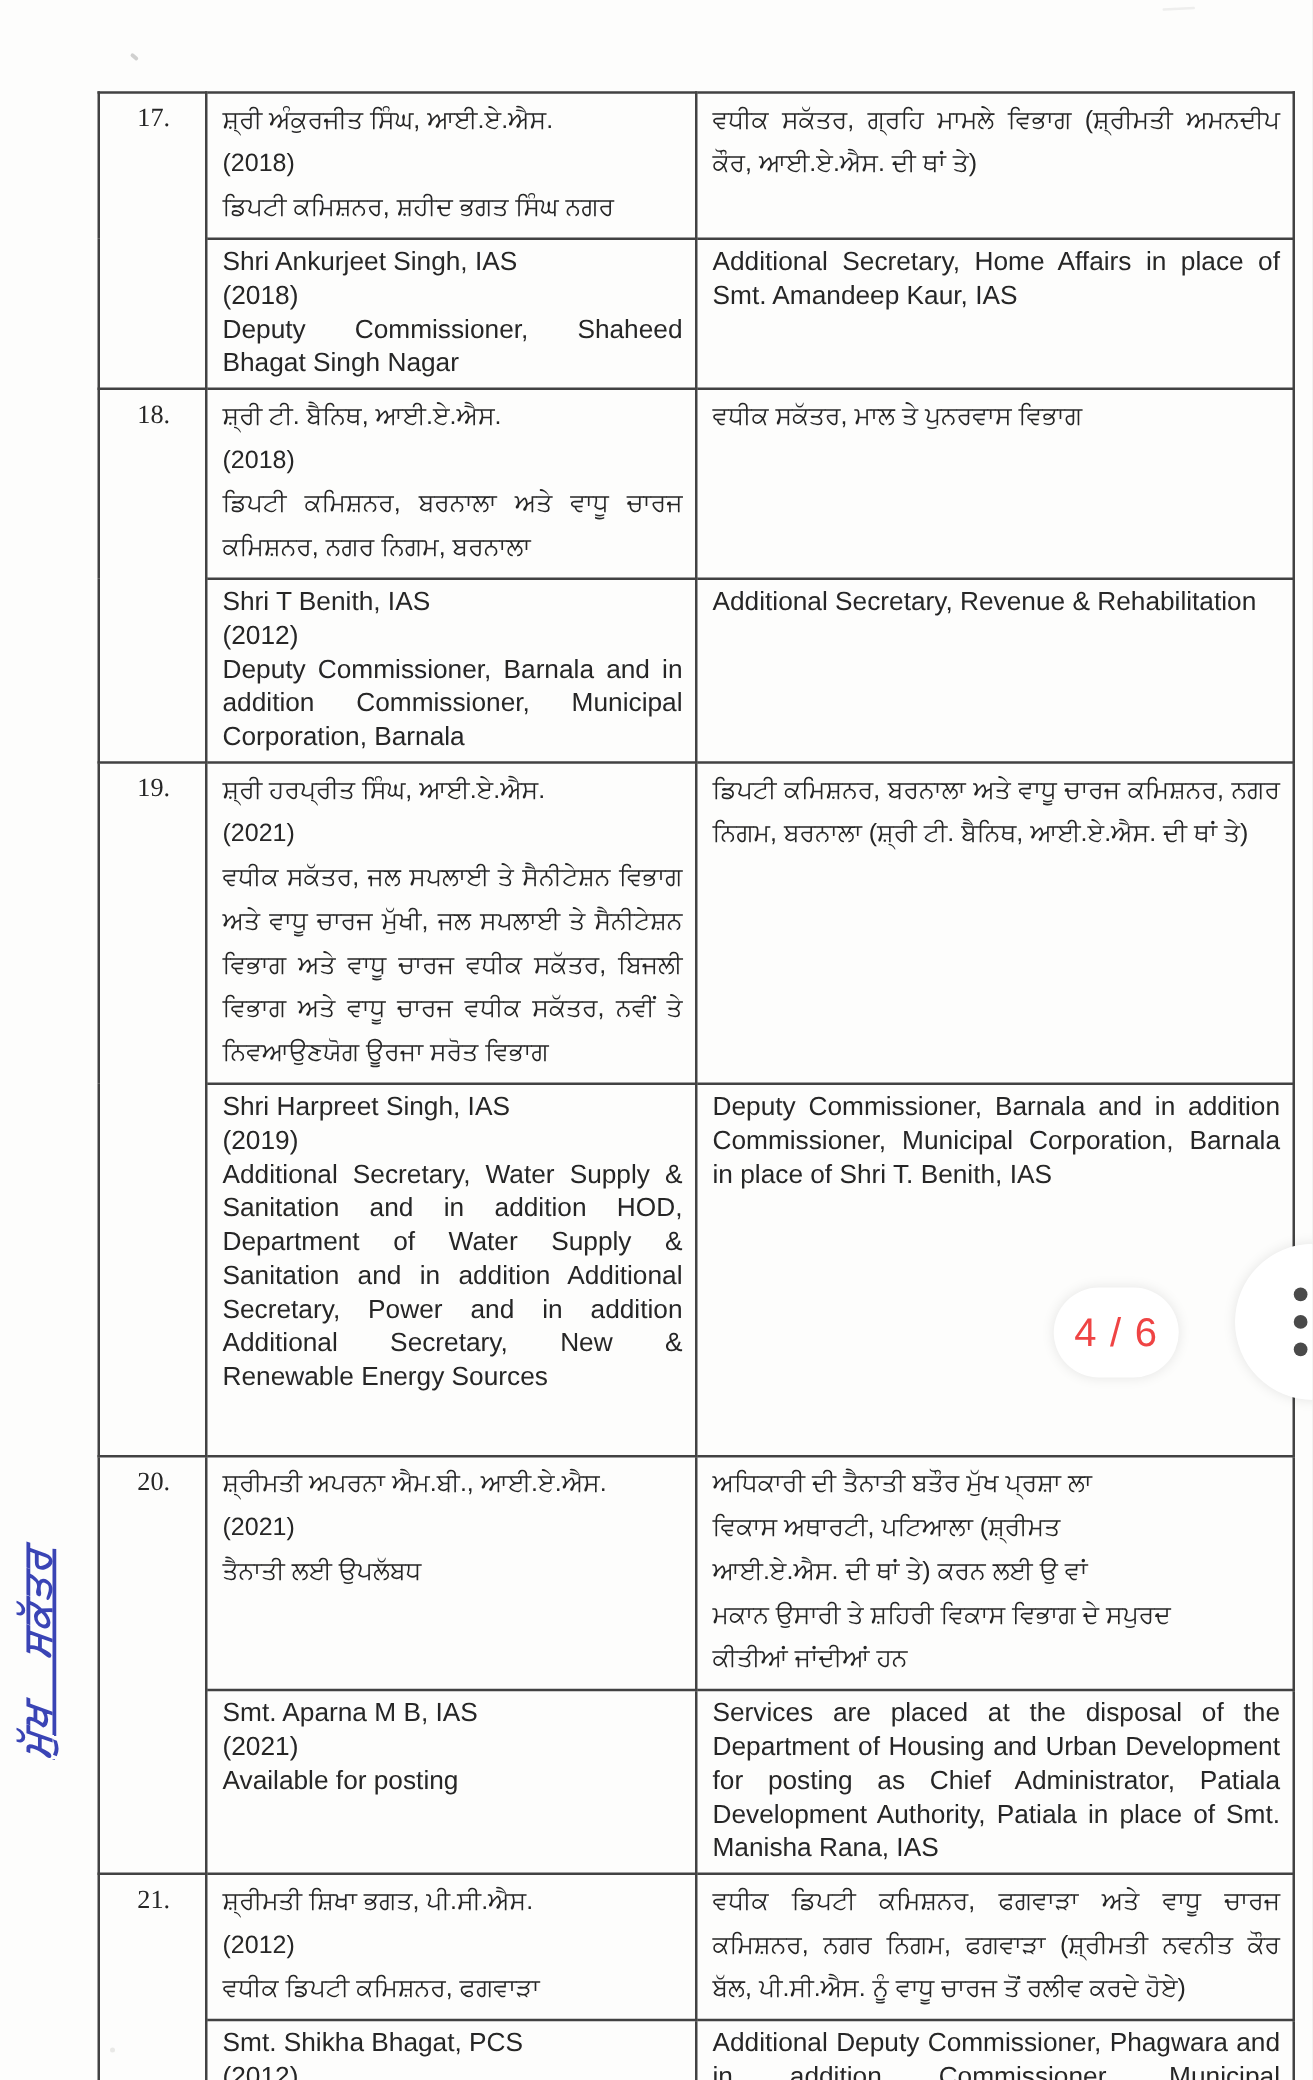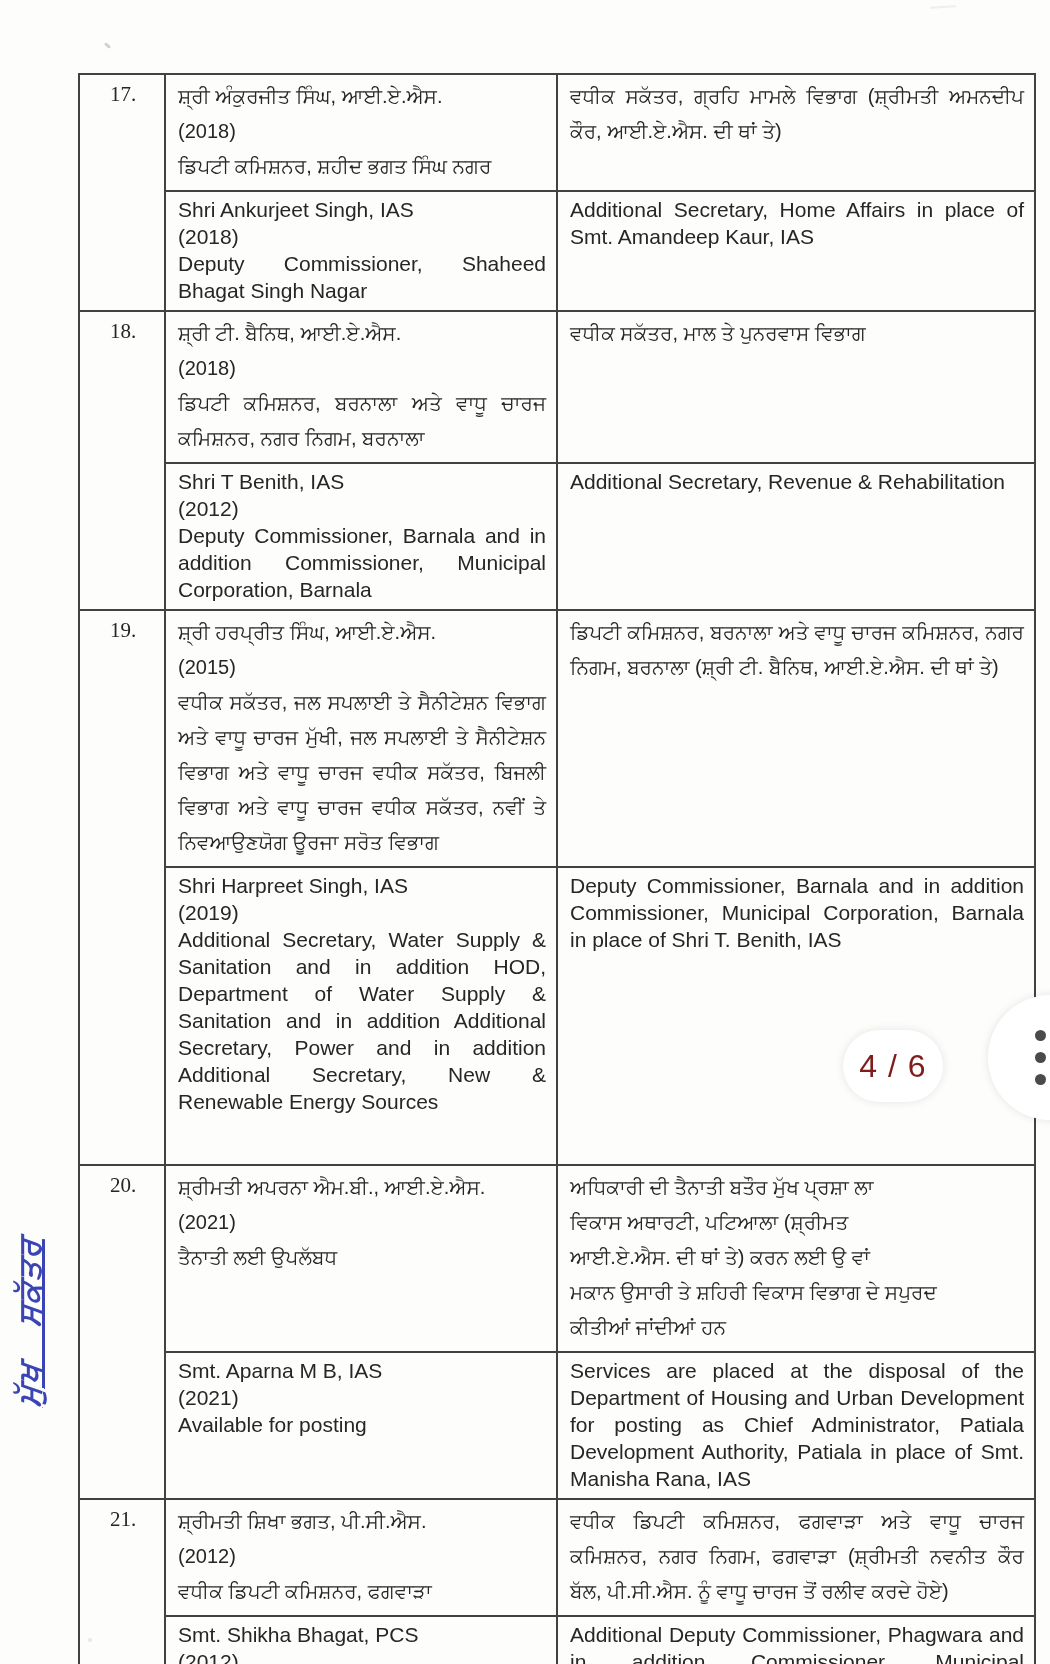--- a/index.html
+++ b/index.html
@@ -29,21 +29,21 @@
     font-size:21px;line-height:27px;white-space:pre-line;text-align:justify;
     font-family:Liberation Sans, sans-serif;
   }
   
   .page-pill{
     position:absolute;left:843px;top:1030px;width:100px;height:72px;
     background:#ffffff;border-radius:36px;
     box-shadow:0 0 10px rgba(0,0,0,0.10);
     display:flex;align-items:center;justify-content:center;
     font-family:"Liberation Sans","DejaVu Sans",sans-serif;
-    font-size:32px;color:#7f1d1d;letter-spacing:1px;z-index:5;
+    font-size:32px;color:#ef4444;letter-spacing:1px;z-index:5;
   }
   .more-btn{
     position:absolute;left:988px;top:995px;width:125px;height:125px;
     background:#ffffff;border-radius:50%;
     box-shadow:0 0 10px rgba(0,0,0,0.10);z-index:5;
   }
   .more-btn .dot{
     position:absolute;left:47px;width:11px;height:11px;border-radius:50%;
     background:#4a4a4a;
   }
@@ -121,21 +121,21 @@
             <div class="en-text">Additional Secretary, Revenue &amp; Rehabilitation</div>
           </td>
       </tr>
     </tbody>
 
     <tbody>
       <tr style="height:249px">
         <td class="sn" rowspan="2"><span>19.</span></td>
         <td class="c2">
             <div class="pa-text">ਸ਼੍ਰੀ ਹਰਪ੍ਰੀਤ ਸਿੰਘ, ਆਈ.ਏ.ਐਸ.
-(2015)
+(2021)
 ਵਧੀਕ ਸਕੱਤਰ, ਜਲ ਸਪਲਾਈ ਤੇ ਸੈਨੀਟੇਸ਼ਨ ਵਿਭਾਗ ਅਤੇ ਵਾਧੂ ਚਾਰਜ ਮੁੱਖੀ, ਜਲ ਸਪਲਾਈ ਤੇ ਸੈਨੀਟੇਸ਼ਨ ਵਿਭਾਗ ਅਤੇ ਵਾਧੂ ਚਾਰਜ ਵਧੀਕ ਸਕੱਤਰ, ਬਿਜਲੀ ਵਿਭਾਗ ਅਤੇ ਵਾਧੂ ਚਾਰਜ ਵਧੀਕ ਸਕੱਤਰ, ਨਵੀਂ ਤੇ ਨਿਵਆਉਣਯੋਗ ਊਰਜਾ ਸਰੋਤ ਵਿਭਾਗ</div>
           </td>
         <td class="c3">
             <div class="pa-text">ਡਿਪਟੀ ਕਮਿਸ਼ਨਰ, ਬਰਨਾਲਾ ਅਤੇ ਵਾਧੂ ਚਾਰਜ ਕਮਿਸ਼ਨਰ, ਨਗਰ ਨਿਗਮ, ਬਰਨਾਲਾ (ਸ਼੍ਰੀ ਟੀ. ਬੈਨਿਥ, ਆਈ.ਏ.ਐਸ. ਦੀ ਥਾਂ ਤੇ)</div>
           </td>
       </tr>
       <tr style="height:298px">
         <td class="c2">
             <div class="en-text">Shri Harpreet Singh, IAS
 (2019)

